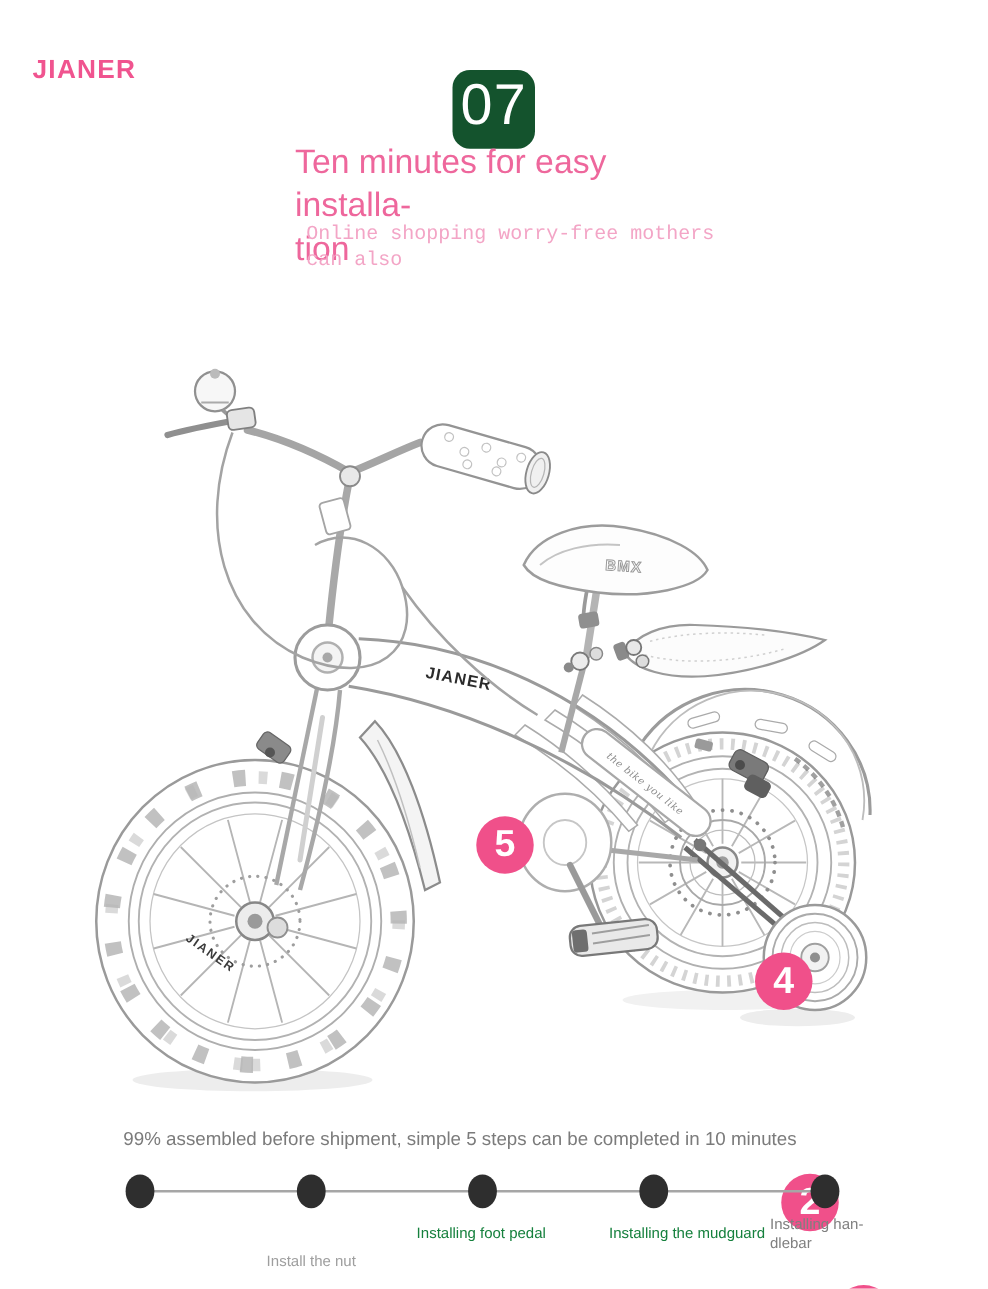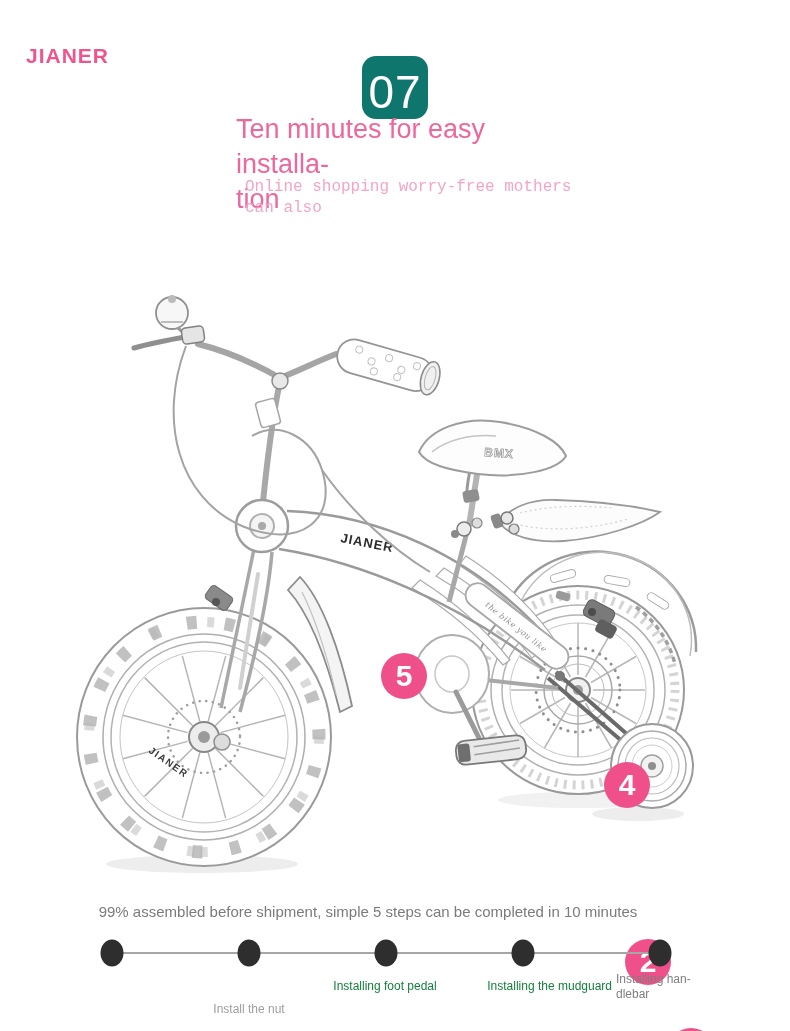--- a/index.html
+++ b/index.html
@@ -3,21 +3,21 @@
 <meta charset="utf-8">
 <style>
   html,body{margin:0;padding:0;background:#fff;}
   .page{position:relative;width:718px;height:1031px;background:#ffffff;overflow:hidden;
         font-family:"Liberation Sans",sans-serif;}
 
   
   .logo{position:absolute;left:26px;top:44px;font-size:21px;font-weight:800;
         color:#F0548F;letter-spacing:1px;}
   .num-box{position:absolute;left:362px;top:56px;width:66px;height:63px;border-radius:14px;
-        background:#0f766e;display:flex;align-items:flex-end;justify-content:center;}
+        background:#14532d;display:flex;align-items:flex-start;justify-content:center;}
   .num-box span{color:#ffffff;font-size:46px;font-weight:400;letter-spacing:1px;}
   .title{position:absolute;left:236px;top:112px;width:340px;color:#EE679C;
         font-size:27px;line-height:35px;font-weight:400;}
   .subtitle{position:absolute;left:245px;top:177px;width:330px;color:#F3A5C6;
         font-size:16px;line-height:21px;font-family:Liberation Mono, monospace;}
 
   
   .figure{position:absolute;left:40px;top:280px;width:700px;height:610px;}
   .figure svg{position:absolute;left:0;top:0;font-family:"Liberation Sans",sans-serif;}
   .badge{position:absolute;width:46px;height:46px;border-radius:50%;background:#F0508A;

